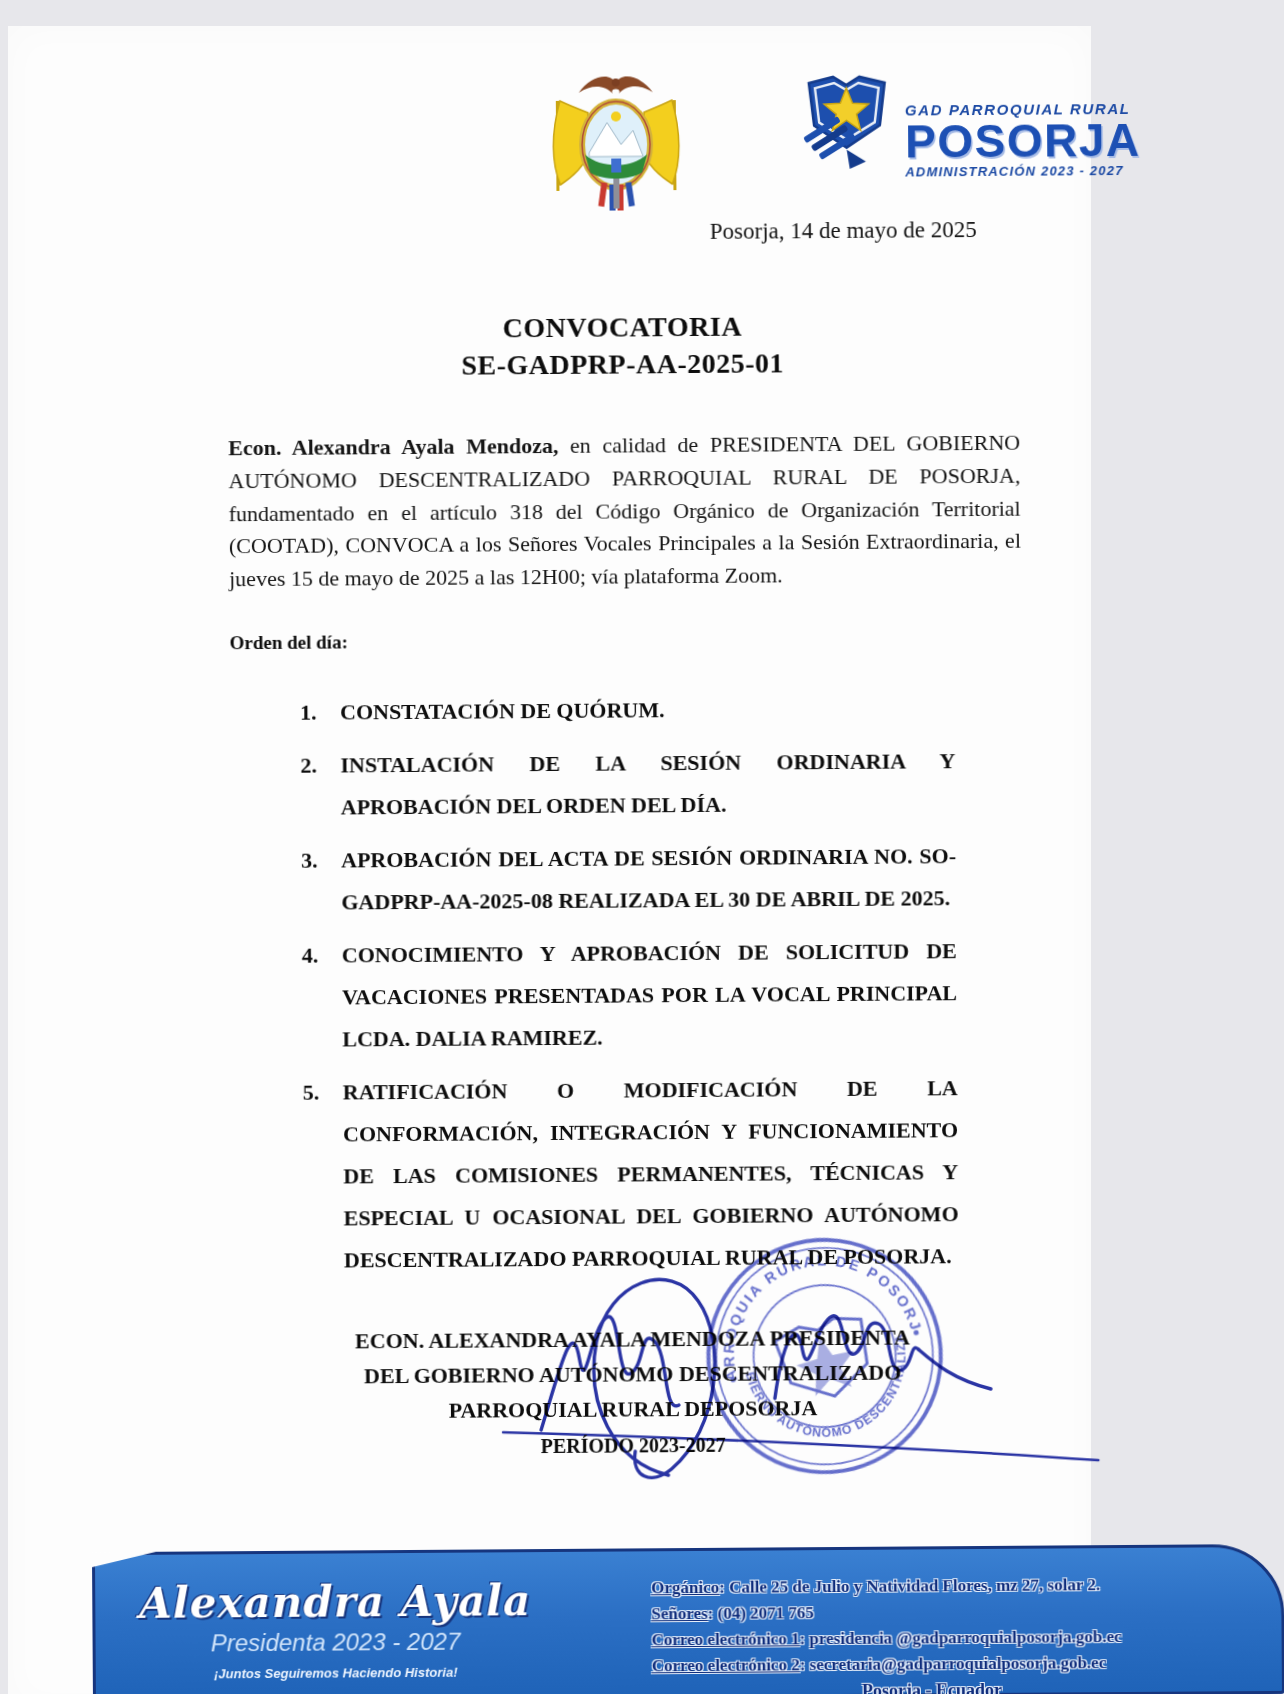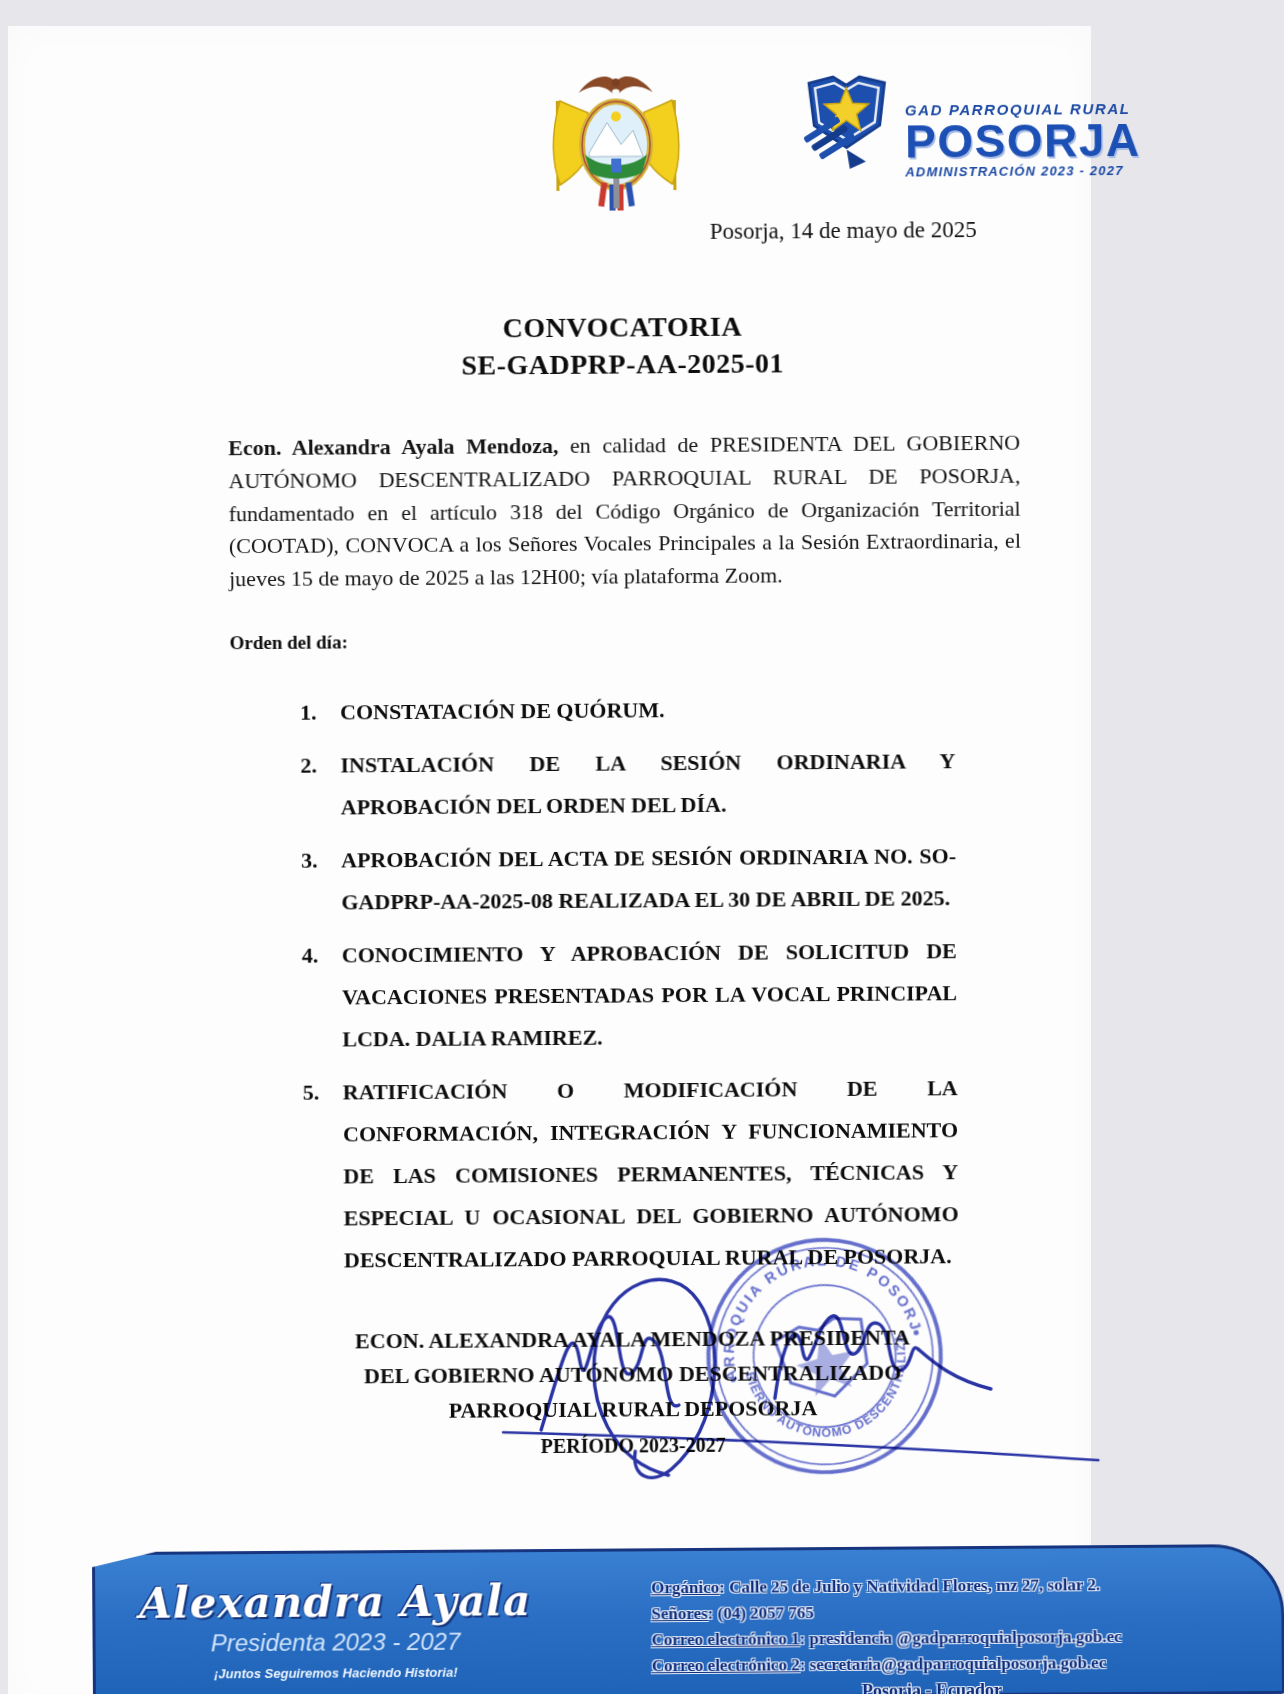--- a/index.html
+++ b/index.html
@@ -198,21 +198,21 @@
 
     <div class="footer-banner">
       <div class="footer-notch"></div>
       <div class="footer-left">
         <div class="footer-name">Alexandra Ayala</div>
         <div class="footer-role">Presidenta 2023 - 2027</div>
         <div class="footer-slogan">¡Juntos Seguiremos Haciendo Historia!</div>
       </div>
       <div class="footer-right">
         <div class="contact-line"><span class="contact-label">Orgánico</span><span>: Calle 25 de Julio y Natividad Flores, mz 27, solar 2.</span></div>
-        <div class="contact-line"><span class="contact-label">Señores</span><span>: (04) 2057 765</span></div>
+        <div class="contact-line"><span class="contact-label">Señores</span><span>: (04) 2071 765</span></div>
         <div class="contact-line"><span class="contact-label">Correo electrónico 1</span><span>: presidencia @gadparroquialposorja.gob.ec</span></div>
         <div class="contact-line"><span class="contact-label">Correo electrónico 2</span><span>: secretaria@gadparroquialposorja.gob.ec</span></div>
         <div class="footer-location">Posorja - Ecuador</div>
       </div>
     </div>
 
   </div>
 </div>
 
 </body></html>

